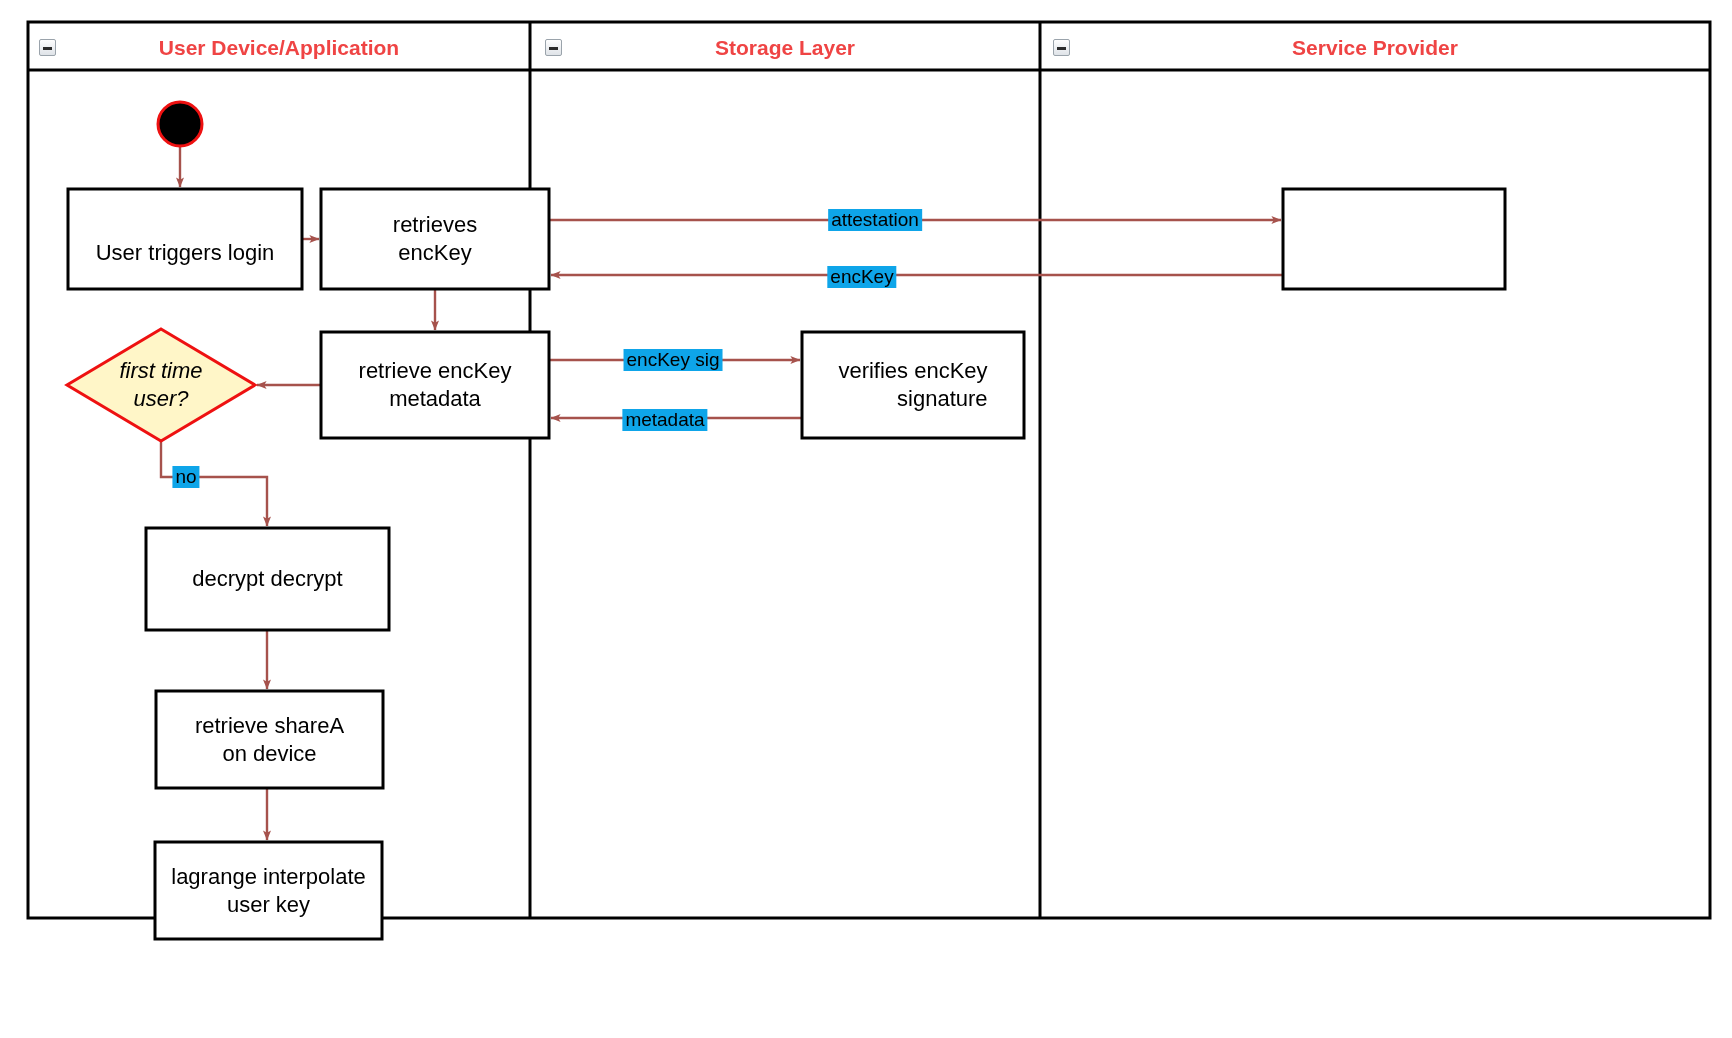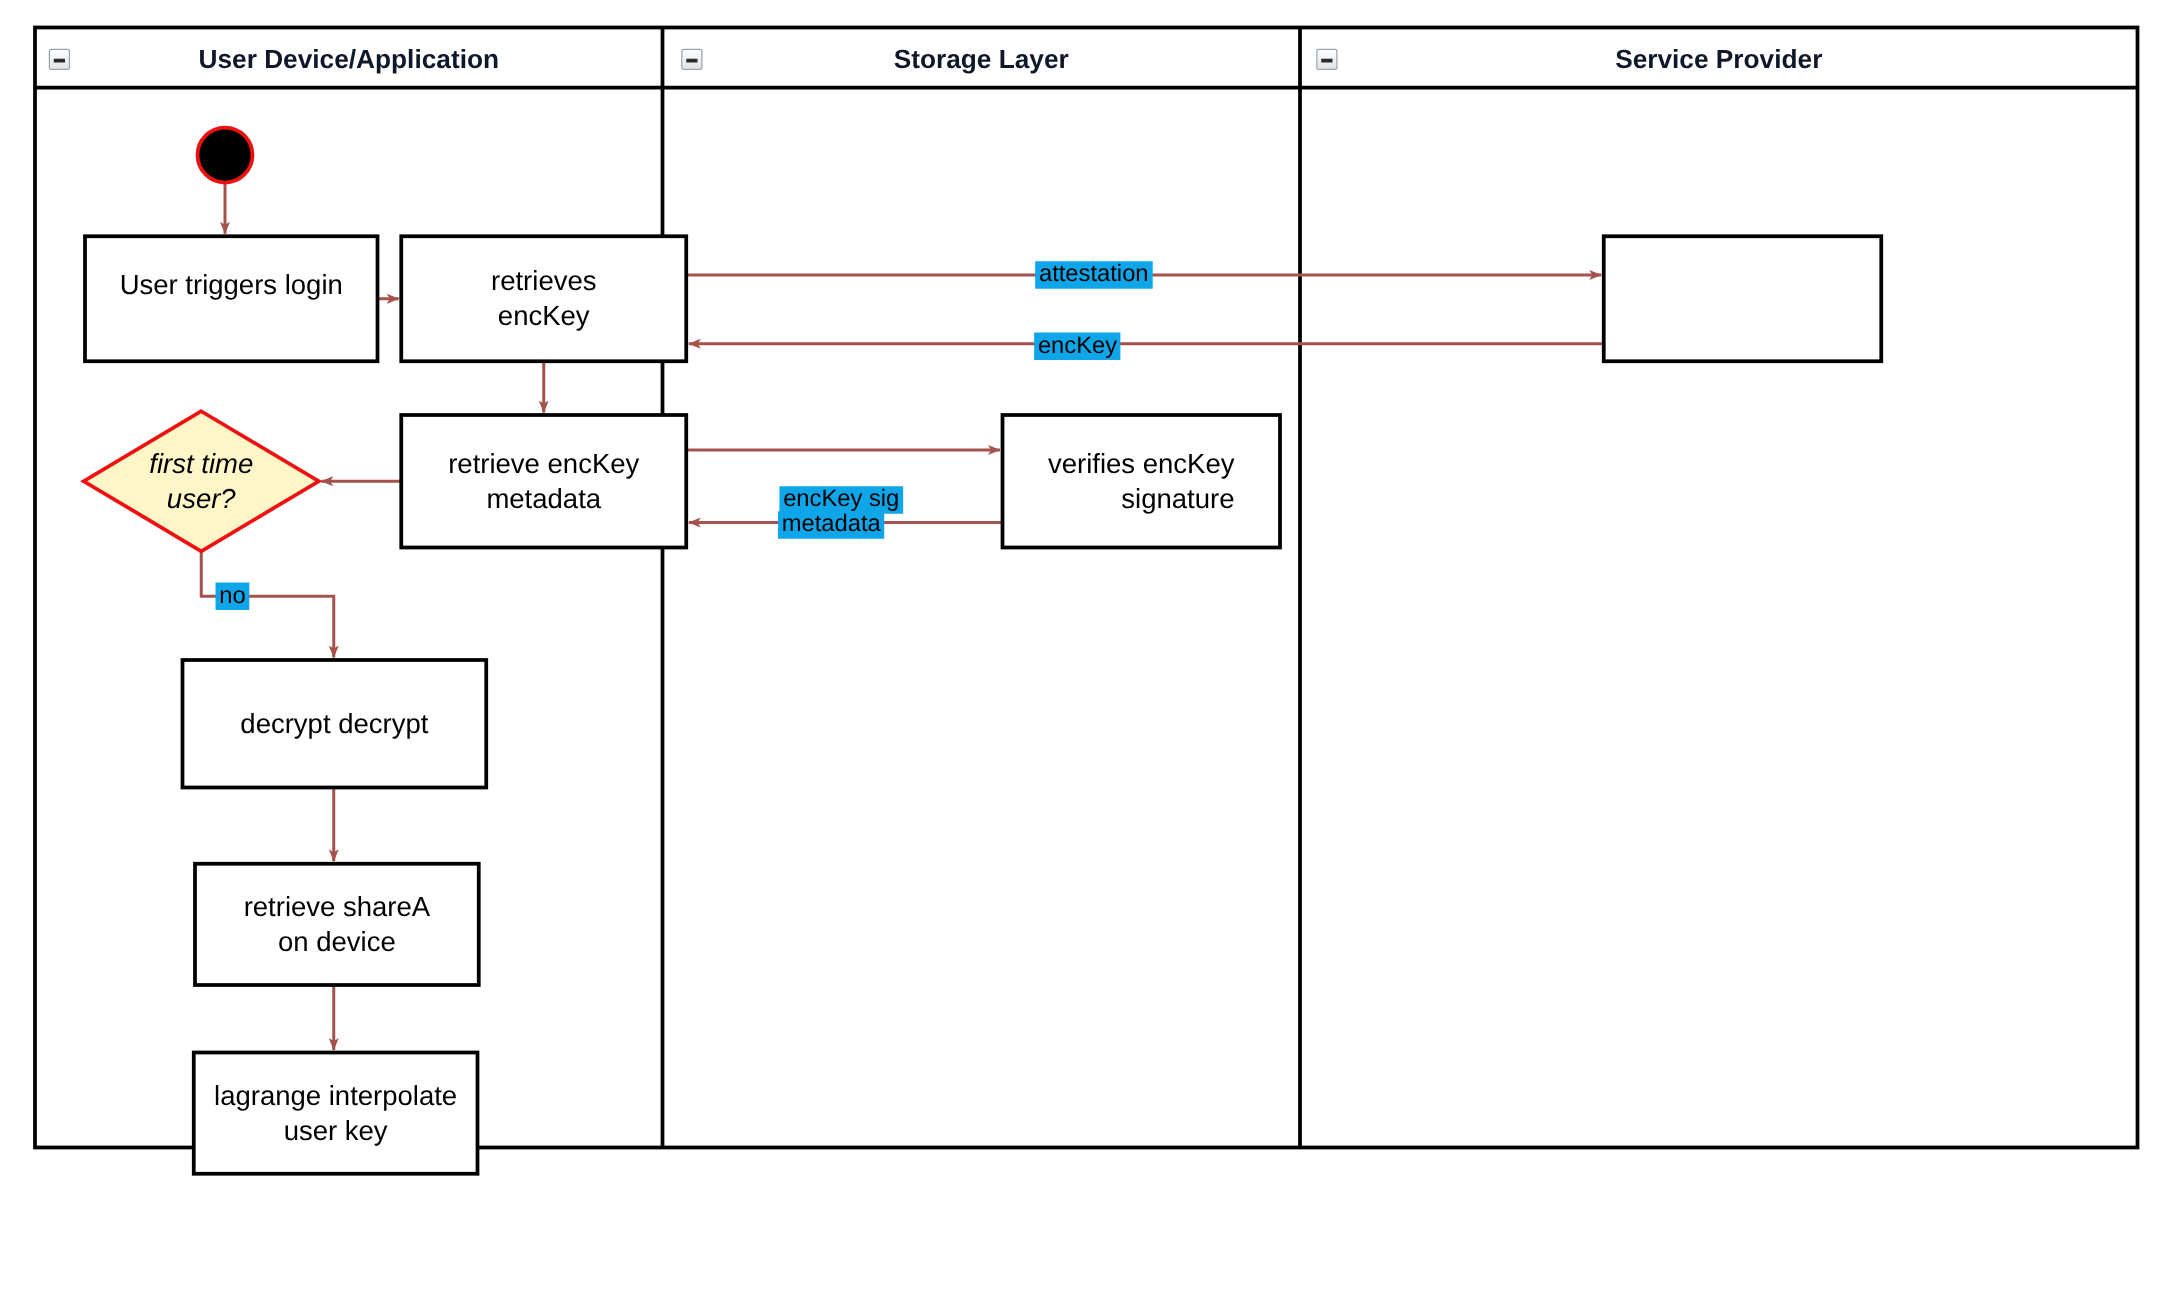--- a/index.html
+++ b/index.html
@@ -21,21 +21,21 @@
     position: absolute;
     left: 0;
     top: 0;
     width: 1732px;
     height: 1038px;
   }
   .lane-header-title {
     position: absolute;
     font-weight: bold;
     font-size: 21px;
-    color: #0f172a;
+    color: #ef4444;
     text-align: center;
     white-space: nowrap;
     font-family: "Liberation Sans", sans-serif;
   }
   .collapse-icon {
     position: absolute;
     width: 17px;
     height: 17px;
     border: 1px solid #9aa3ab;
     background: linear-gradient(#fefefe, #dfe3e8);
@@ -181,40 +181,40 @@
 
   <div class="collapse-icon" style="left:39px; top:39px;"></div>
   <div class="lane-header-title" style="left:28px; top:36px; width:502px;">User Device/Application</div>
 
   <div class="collapse-icon" style="left:545px; top:39px;"></div>
   <div class="lane-header-title" style="left:530px; top:36px; width:510px;">Storage Layer</div>
 
   <div class="collapse-icon" style="left:1053px; top:39px;"></div>
   <div class="lane-header-title" style="left:1040px; top:36px; width:670px;">Service Provider</div>
 
-  <div class="node-label" style="left:68px; top:178px; width:234px; height:100px;text-align:right;">User triggers login</div>
+  <div class="node-label" style="left:68px; top:203px; width:234px; height:100px;text-align:right;">User triggers login</div>
 
   <div class="node-label" style="left:321px; top:189px; width:228px; height:100px;">retrieves<br>encKey</div>
 
   <div class="node-label" style="left:67px; top:329px; width:188px; height:112px;font-style:italic;">first time<br>user?</div>
 
   <div class="node-label" style="left:321px; top:332px; width:228px; height:106px;">retrieve encKey<br>metadata</div>
 
   <div class="node-label" style="left:146px; top:528px; width:243px; height:102px;">decrypt decrypt</div>
 
   <div class="node-label" style="left:156px; top:691px; width:227px; height:97px;">retrieve shareA<br>on device</div>
 
   <div class="node-label" style="left:155px; top:842px; width:227px; height:97px;">lagrange interpolate<br>user key</div>
 
   <div class="node-label" style="left:802px; top:332px; width:222px; height:106px;text-align:right;">verifies encKey<br>signature</div>
 
 
   <div class="edge-label" style="left:875px; top:220px;">attestation</div>
 
   <div class="edge-label" style="left:862px; top:277px;">encKey</div>
 
-  <div class="edge-label" style="left:673px; top:360px;margin-top:40px;">encKey sig</div>
+  <div class="edge-label" style="left:673px; top:360px;">encKey sig</div>
 
   <div class="edge-label" style="left:665px; top:420px;">metadata</div>
 
   <div class="edge-label" style="left:186px; top:477px;">no</div>
 
 </div>
 
 </body></html>

